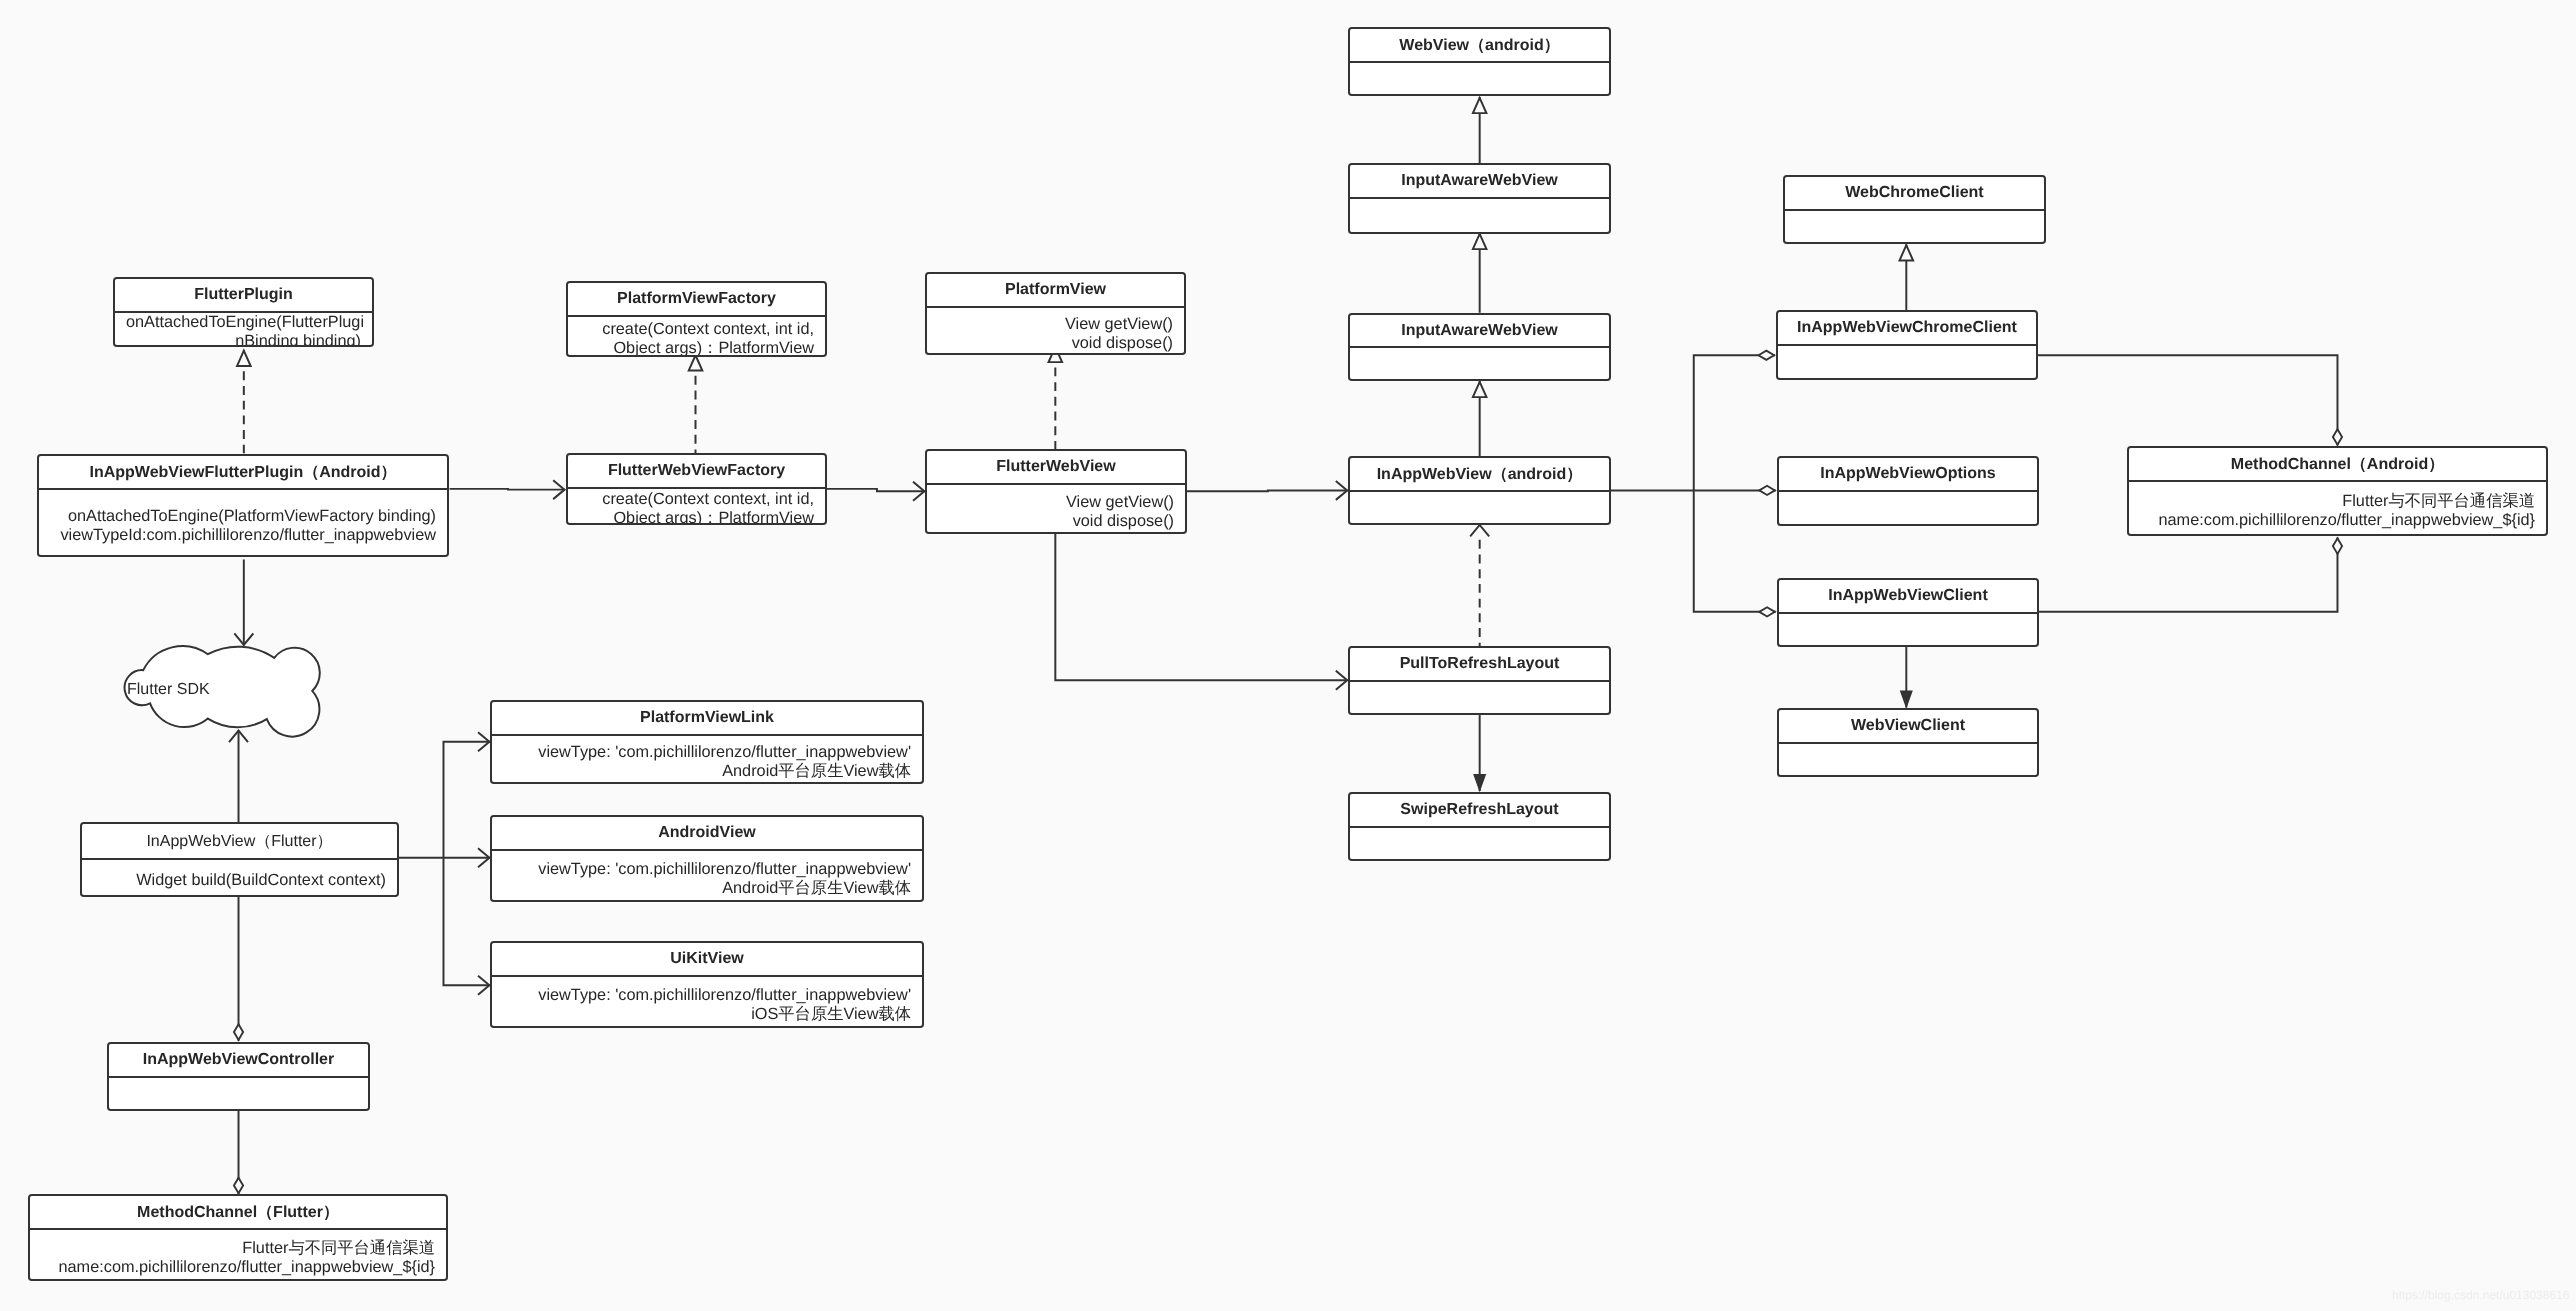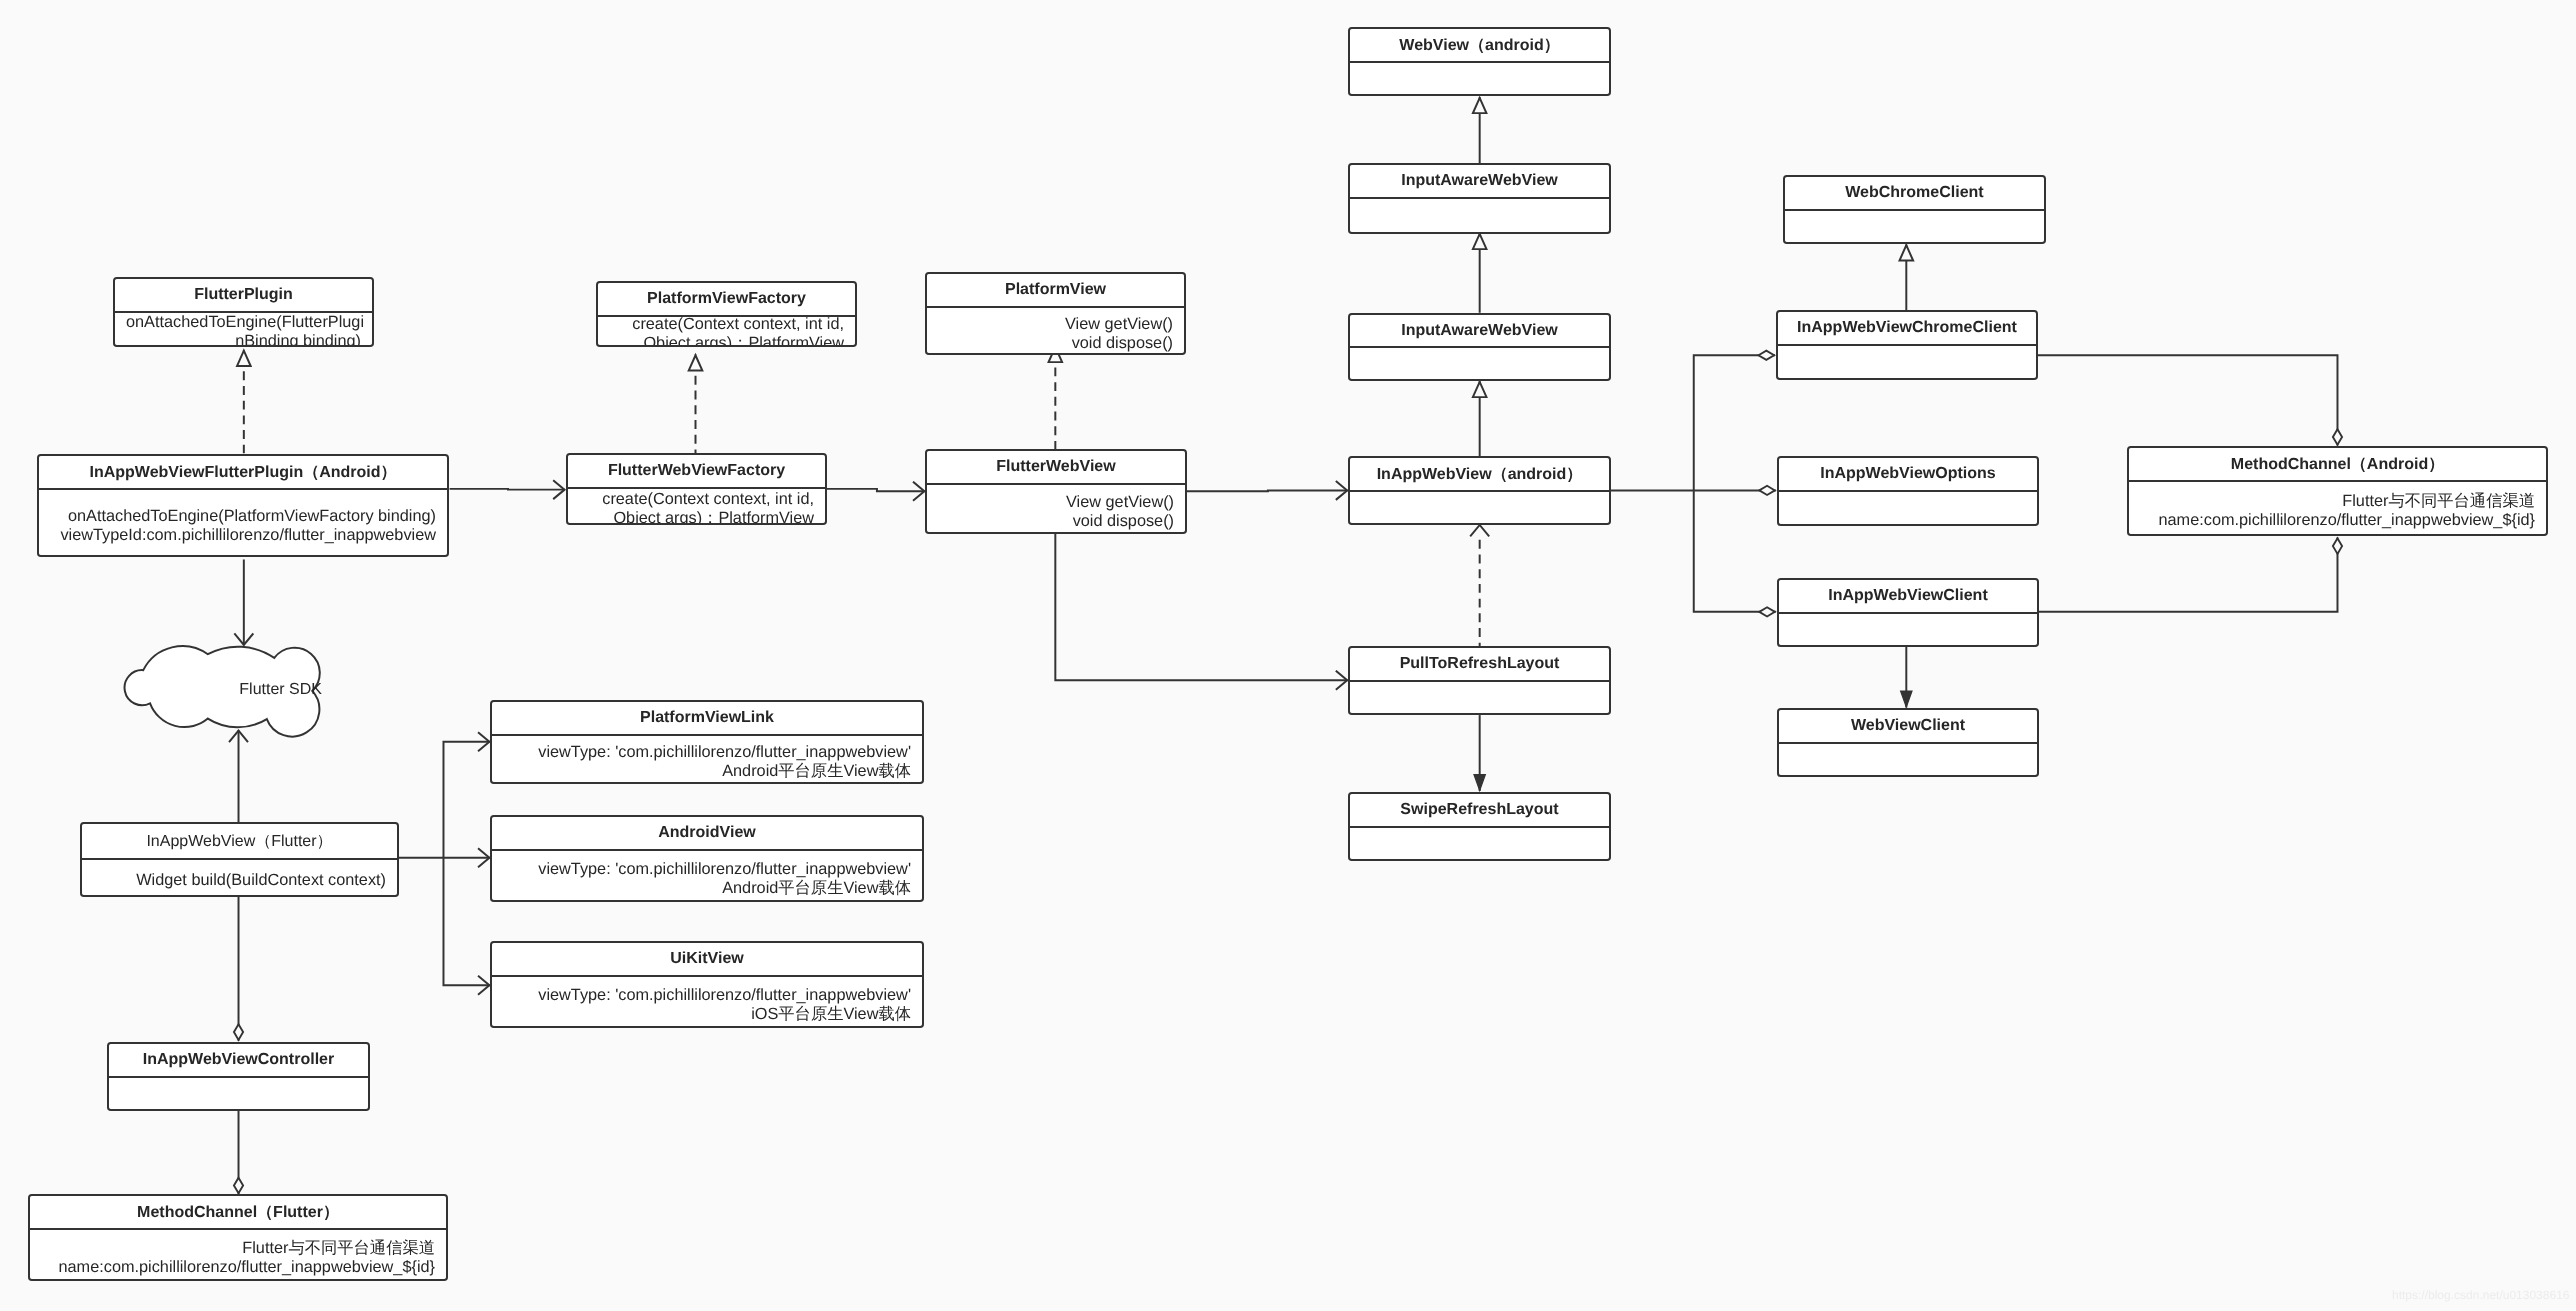--- a/index.html
+++ b/index.html
@@ -79,21 +79,21 @@
   <div class="node" style="left:113px;top:277px;width:261px;height:70px">
    <div class="nhead" style="height:34px">FlutterPlugin</div>
    <div class="nbody">onAttachedToEngine(FlutterPlugi
 nBinding binding)</div>
   </div>
   <div class="node" style="left:37px;top:454px;width:412px;height:103px">
    <div class="nhead" style="height:34px">InAppWebViewFlutterPlugin（Android）</div>
    <div class="nbody">onAttachedToEngine(PlatformViewFactory binding)
 viewTypeId:com.pichillilorenzo/flutter_inappwebview</div>
   </div>
-  <div class="node" style="left:596px;top:281px;width:261px;height:66px">
+  <div class="node" style="left:566px;top:281px;width:261px;height:76px">
    <div class="nhead" style="height:34px">PlatformViewFactory</div>
    <div class="nbody">create(Context context, int id,
 Object args)：PlatformView</div>
   </div>
   <div class="node" style="left:566px;top:453px;width:261px;height:72px">
    <div class="nhead" style="height:34px">FlutterWebViewFactory</div>
    <div class="nbody">create(Context context, int id,
 Object args)：PlatformView</div>
   </div>
   <div class="node" style="left:925px;top:272px;width:261px;height:83px">
@@ -177,16 +177,16 @@
   <div class="node" style="left:107px;top:1042px;width:263px;height:69px">
    <div class="nhead" style="height:34px">InAppWebViewController</div>
    <div class="nbody"></div>
   </div>
   <div class="node" style="left:28px;top:1194px;width:420px;height:87px">
    <div class="nhead" style="height:34px">MethodChannel（Flutter）</div>
    <div class="nbody">Flutter与不同平台通信渠道
 name:com.pichillilorenzo/flutter_inappwebview_${id}</div>
   </div>
 
- <div class="cloudtext" style="left:127px;top:681px;width:195px;text-align:right">Flutter SDK</div>
+ <div class="cloudtext" style="left:127px;top:681px;width:195px;text-align:left">Flutter SDK</div>
  <div class="watermark" style="left:2392px;top:1288px">https://blog.csdn.net/u013038616</div>
 </div>
 
 
 </body></html>

